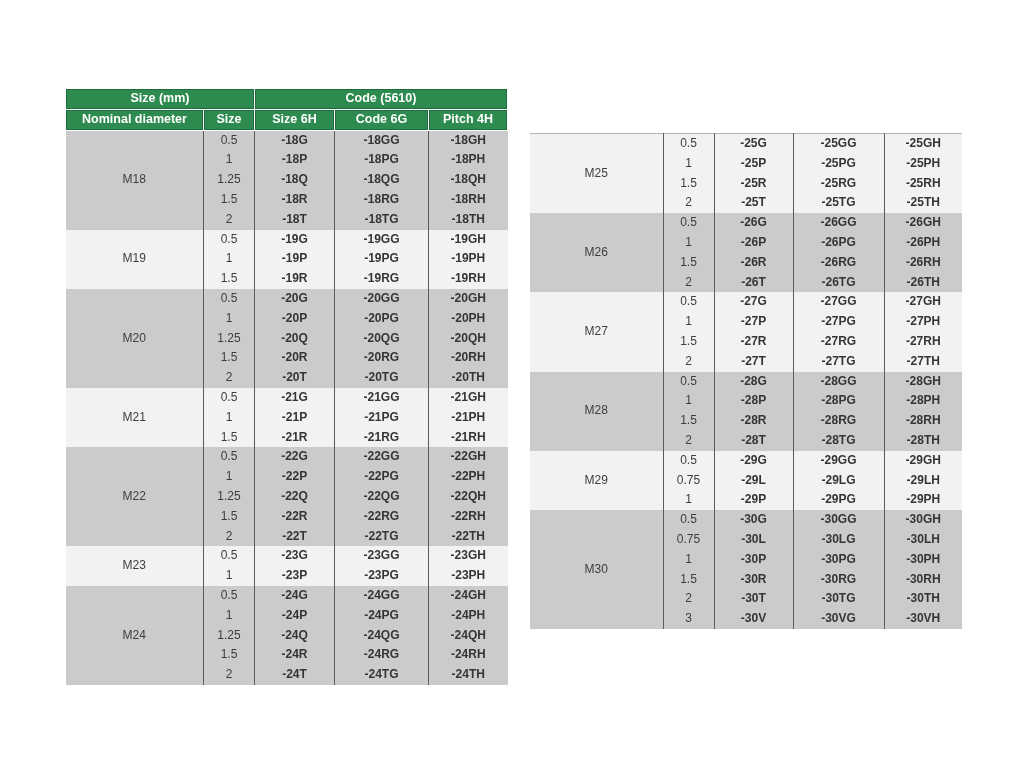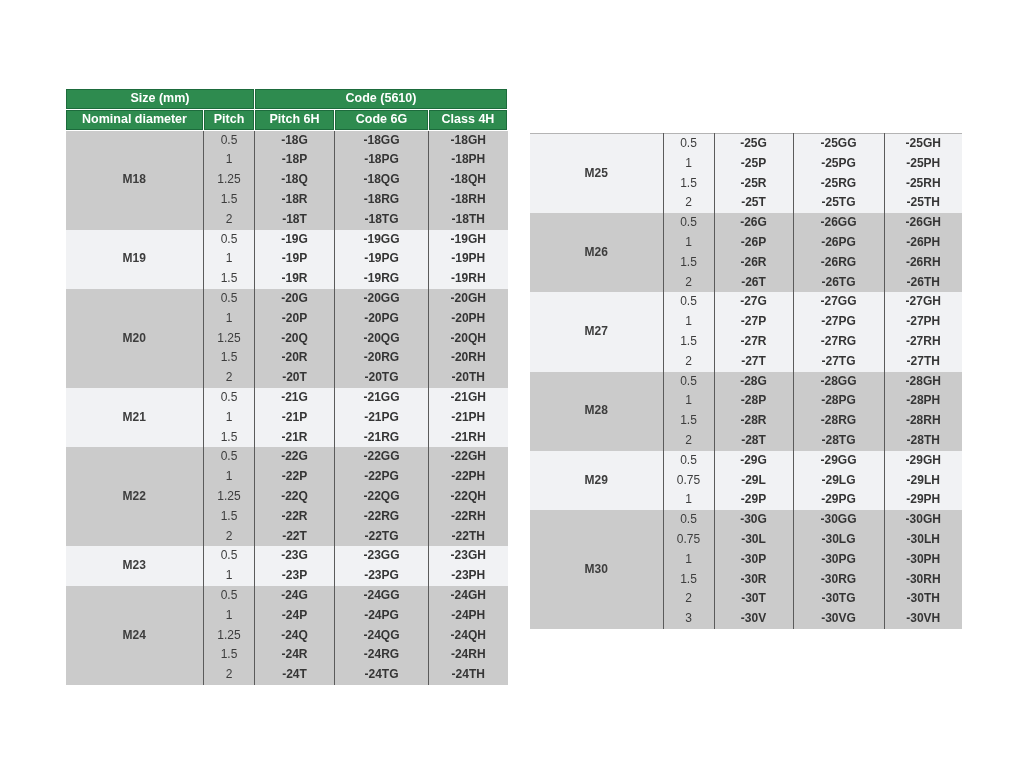--- a/index.html
+++ b/index.html
@@ -40,21 +40,21 @@
     box-shadow: inset 0 0 0 1px #1d6b3c;
     height: 19px;
     line-height: 19px;
   }
   
   td.vdiv { border-left: 1px solid #5b5b5b; }
   
   tr.band-dark  td { background: #cbcbcb; }
   tr.band-light td { background: #f1f2f4; }
   td.code-cell { font-weight: bold; color: #353535; }
-  td.diam-cell { font-weight: bold; }
+  td.diam-cell { font-weight: normal; }
   #left-table-wrap  { position: absolute; left: 65px;  top: 88px; }
   #right-table-wrap { position: absolute; left: 530px; top: 133px; }
   #right-table-wrap table { border-top: 1px solid #b4b4b4; }
 </style>
 </head>
 <body>
 
 <div id="canvas">
 
   <div id="left-table-wrap">
@@ -66,24 +66,24 @@
           <col style="width:94px">
           <col style="width:79px">
       </colgroup>
       <thead>
         <tr>
           <th class="hdr" colspan="2">Size (mm)</th>
           <th class="hdr" colspan="3">Code (5610)</th>
         </tr>
         <tr>
           <th class="hdr">Nominal diameter</th>
-          <th class="hdr">Pitch</th>
-          <th class="hdr">Pitch 6H</th>
+          <th class="hdr">Size</th>
+          <th class="hdr">Size 6H</th>
           <th class="hdr">Code 6G</th>
-          <th class="hdr">Class 4H</th>
+          <th class="hdr">Pitch 4H</th>
         </tr>
       </thead>
       <tbody id="left-tbody">
           <tr class="band-dark">
             <td rowspan="5" class="diam-cell">M18</td>
             <td class="vdiv">0.5</td>
             <td class="vdiv code-cell">-18G</td>
             <td class="vdiv code-cell">-18GG</td>
             <td class="vdiv code-cell">-18GH</td>
           </tr>

